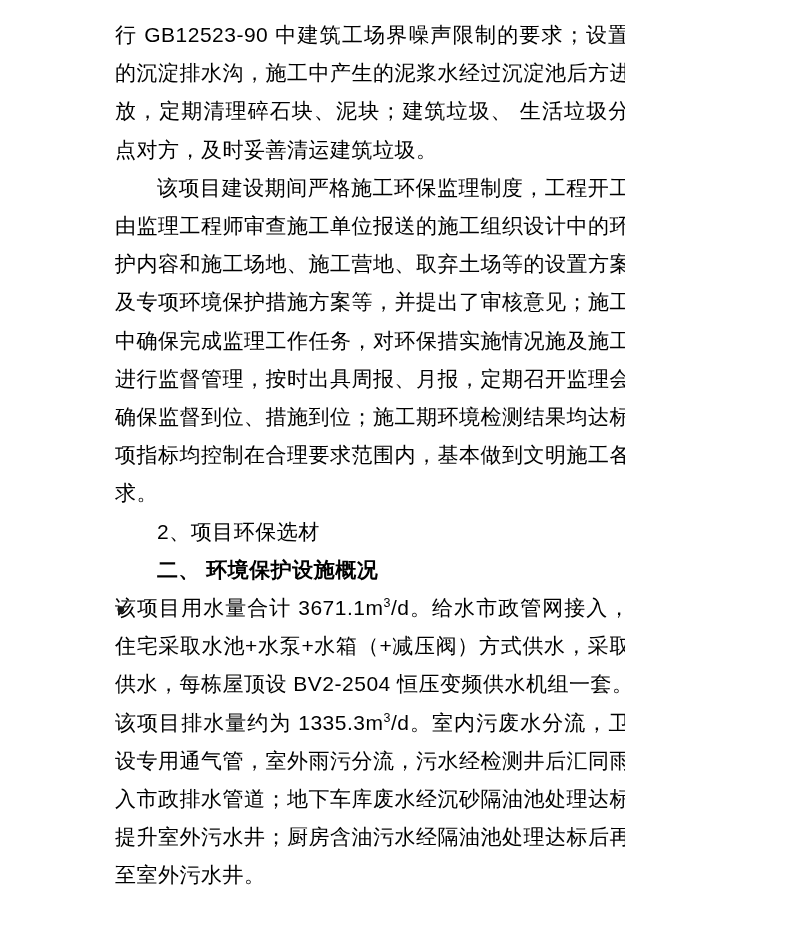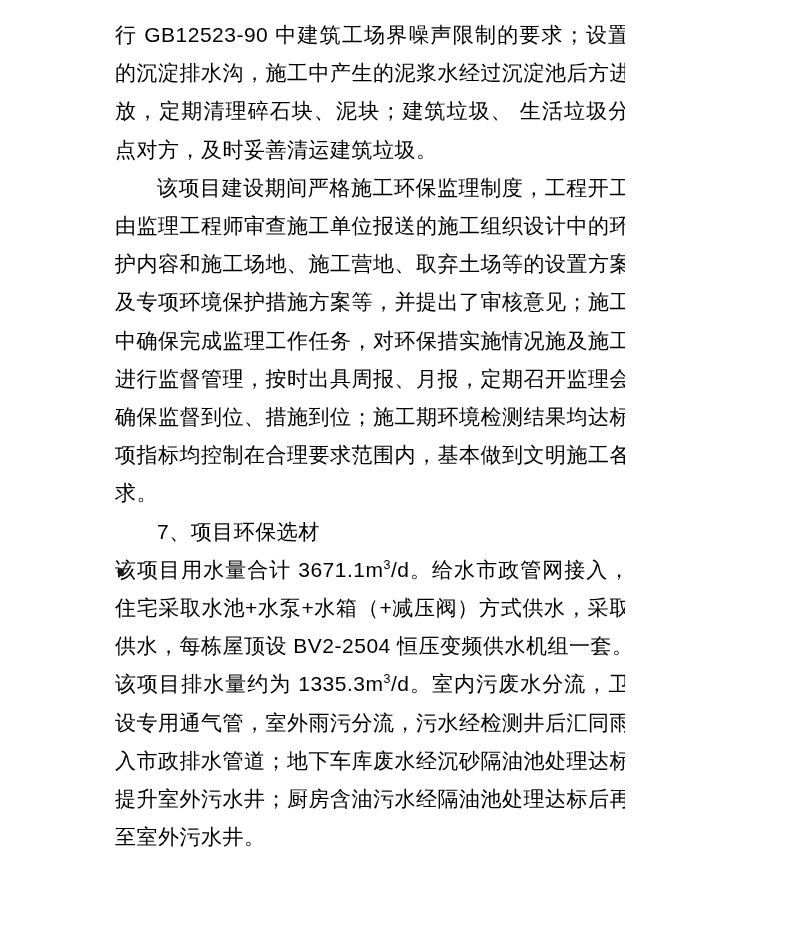--- a/index.html
+++ b/index.html
@@ -53,17 +53,18 @@
     vertical-align: super;
   }
 </style>
 </head>
 <body>
 
 <div class="page" style="background: rgb(255, 255, 255);">
   <div class="content" id="doc" style="color: rgb(0, 0, 0);">
       <p class="para justify"><span><span>行 GB12523-90 中建筑工场界噪声限制的要求；设置简易的沉淀排水沟，施工中产生的泥浆水经过沉淀池后方进行排放，定期清理碎石块、泥块；建筑垃圾、 生活垃圾分开定点对方，及时妥善清运建筑垃圾。</span></span></p>
       <p class="para justify-indent"><span><span>该项目建设期间严格施工环保监理制度，工程开工前，由监理工程师审查施工单位报送的施工组织设计中的环境保护内容和施工场地、施工营地、取弃土场等的设置方案，以及专项环境保护措施方案等，并提出了审核意见；施工过程中确保完成监理工作任务，对环保措实施情况施及施工现状进行监督管理，按时出具周报、月报，定期召开监理会议，确保监督到位、措施到位；施工期环境检测结果均达标，各项指标均控制在合理要求范围内，基本做到文明施工各项要求。</span></span></p>
-      <p class="para indent"><span><span>7、项目环保选材</span></span></p>
+      <p class="para indent"><span><span>2、项目环保选材</span></span></p>
+      <p class="para indent-bold"><span><span>二、 环境保护设施概况</span></span></p>
       <p class="para bullet"><span class="marker" style="color: rgb(26, 26, 26);">●</span><span><span>该项目用水量合计 3671.1m</span><sup>3</sup><span>/d。给水市政管网接入，高层住宅采取水池+水泵+水箱（+减压阀）方式供水，采取分区供水，每栋屋顶设 BV2-2504 恒压变频供水机组一套。</span></span></p>
       <p class="para hang"><span><span>该项目排水量约为 1335.3m</span><sup>3</sup><span>/d。室内污废水分流，卫生间设专用通气管，室外雨污分流，污水经检测井后汇同雨水排入市政排水管道；地下车库废水经沉砂隔油池处理达标后再提升室外污水井；厨房含油污水经隔油池处理达标后再提升至室外污水井。</span></span></p>
     </div>
 </div>
 
 </body></html>

